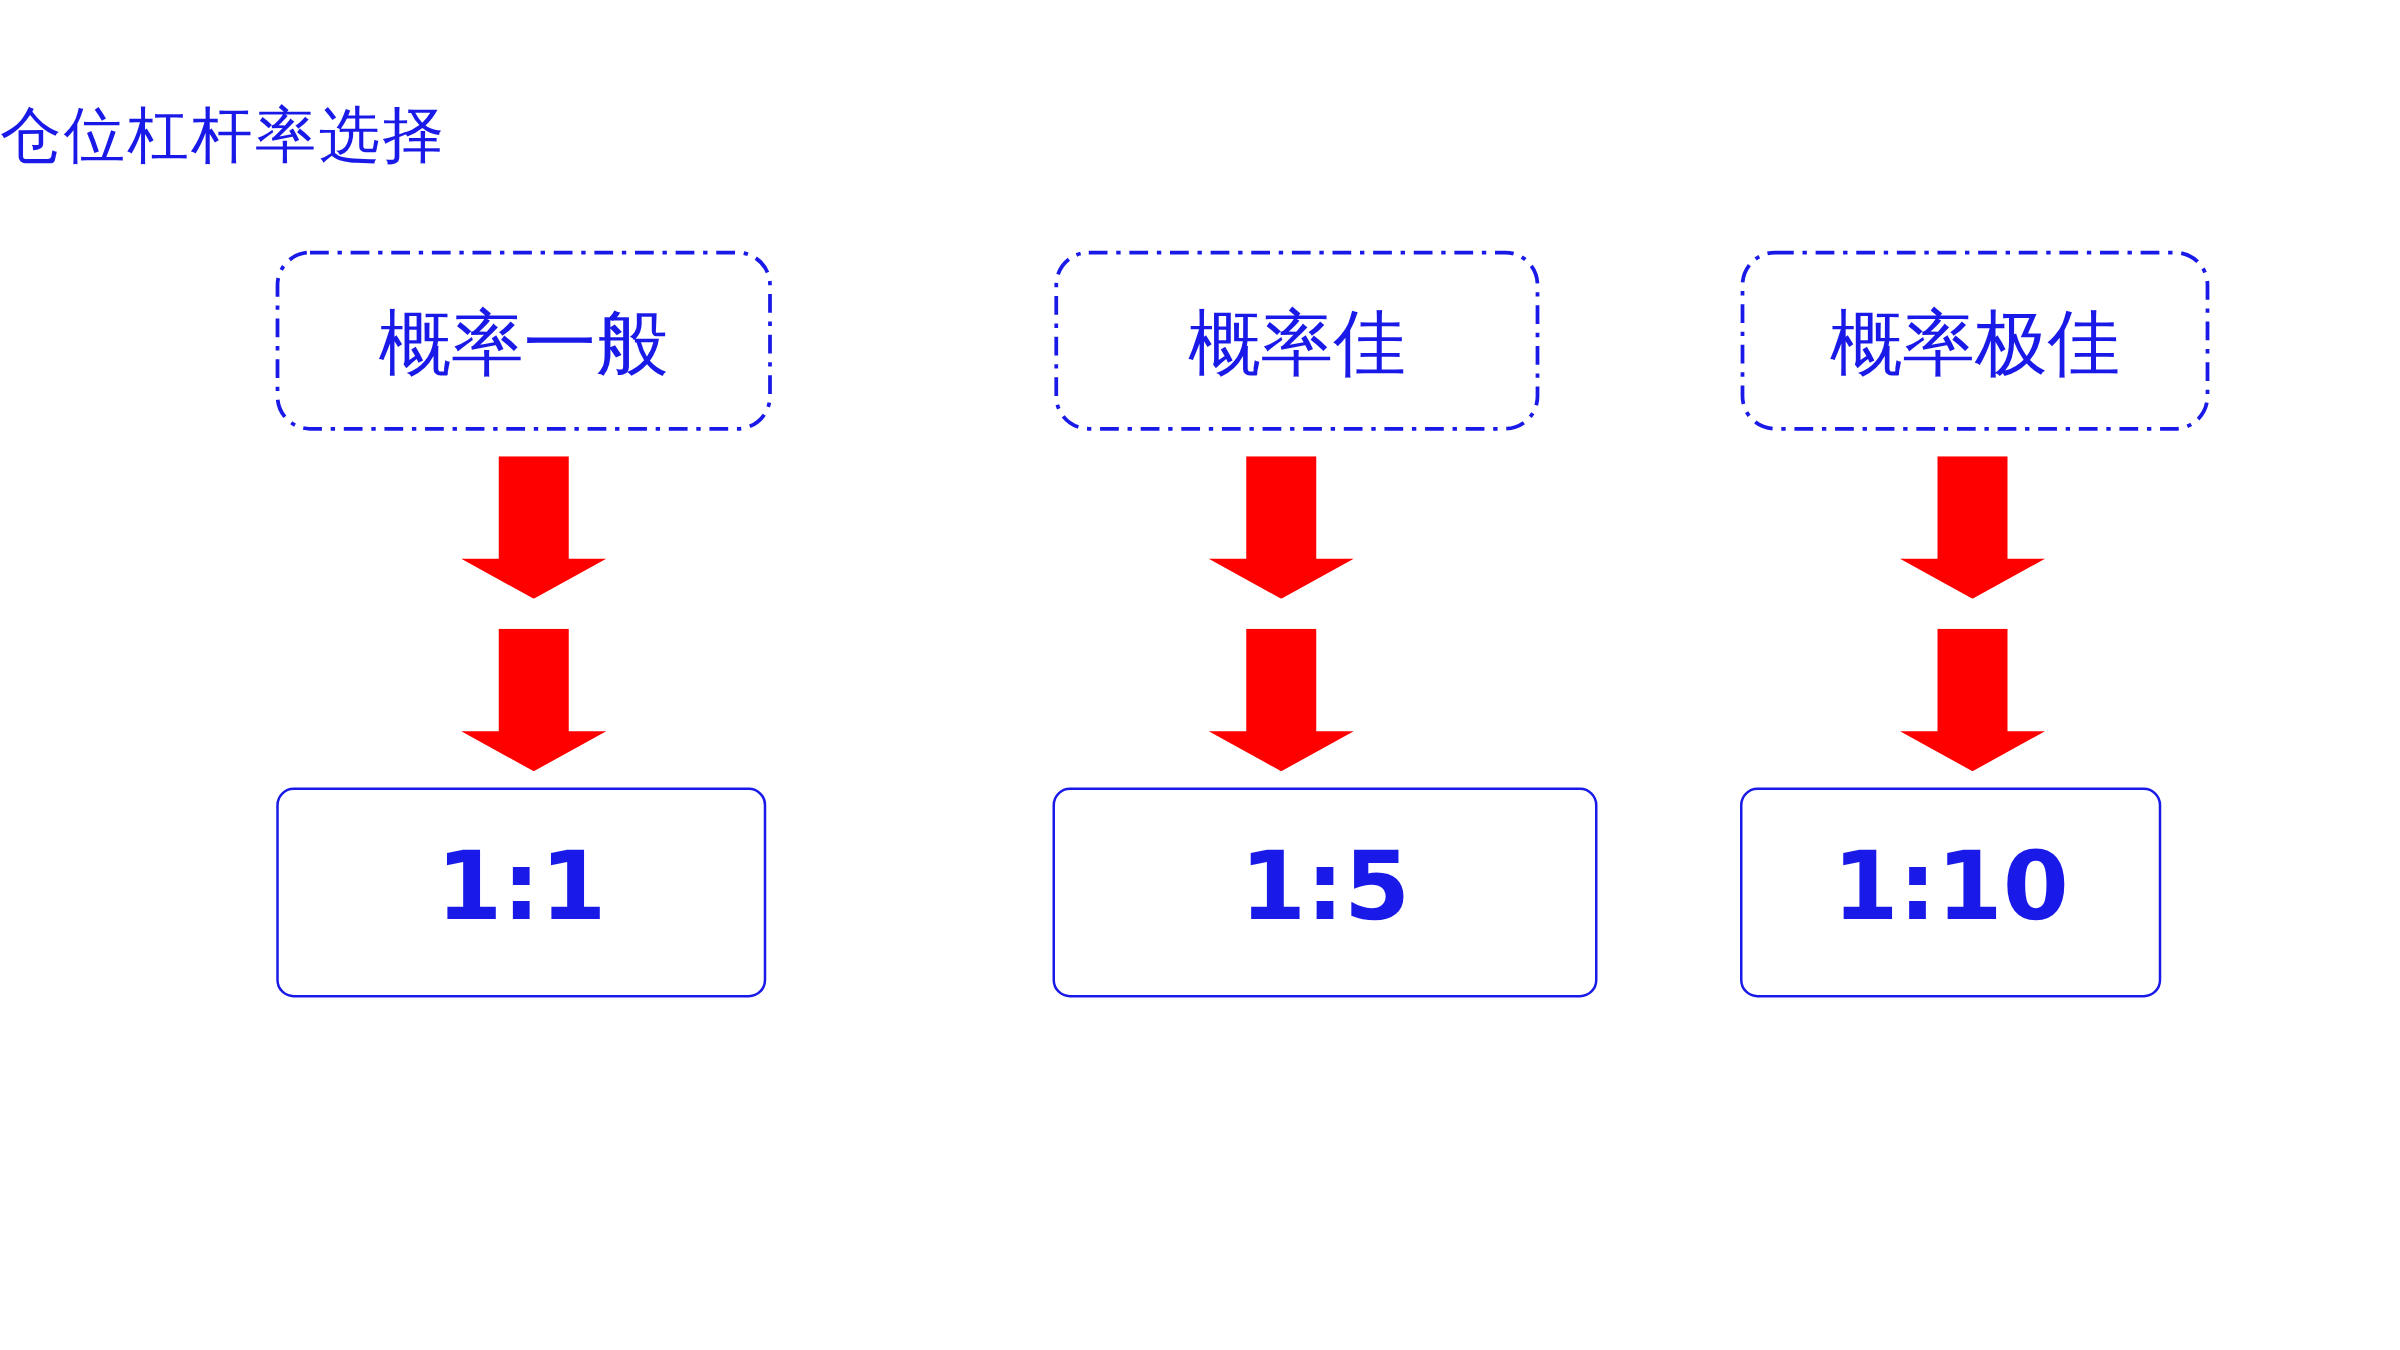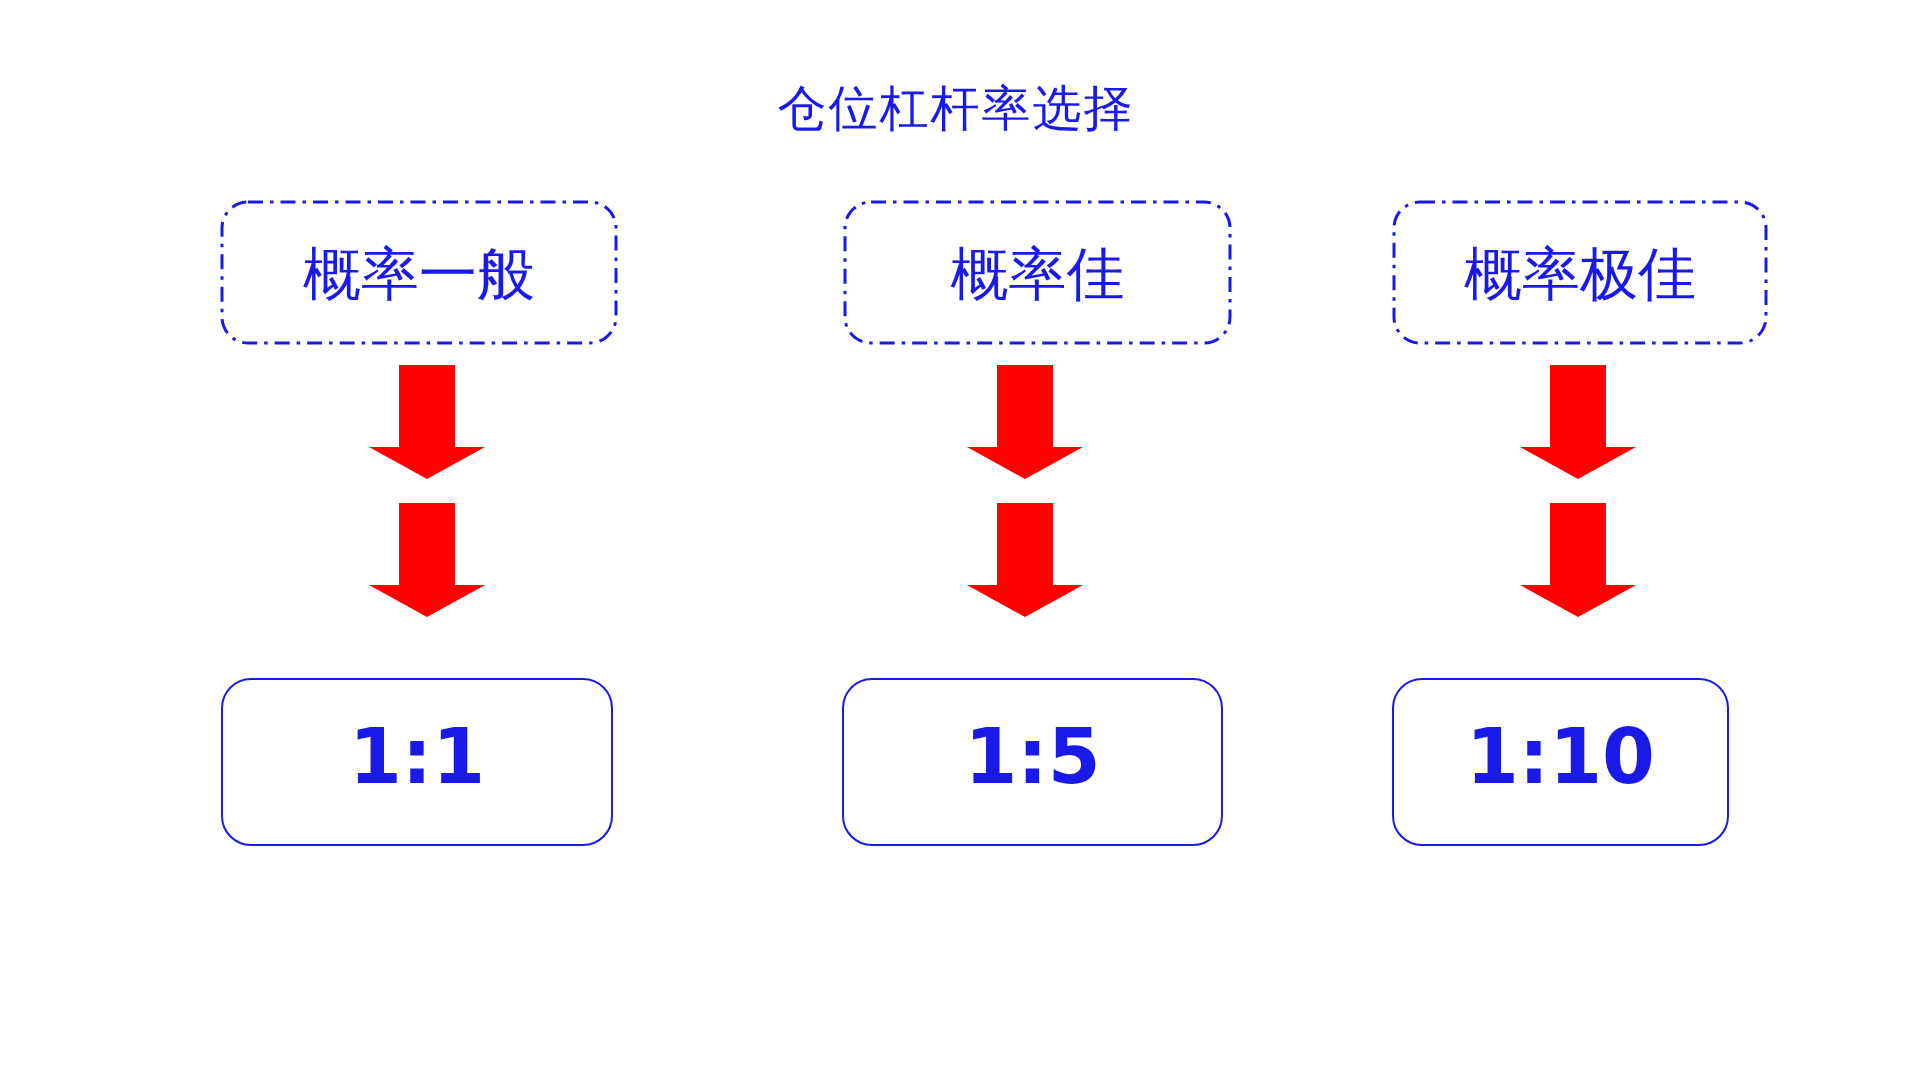--- a/index.html
+++ b/index.html
@@ -17,21 +17,21 @@
     height: 1080px;
     background: var(--background);
     overflow: hidden;
   }
 
   .diagram-title {
     position: absolute;
     left: 0;
     top: 76px;
     width: 1912px;
-    text-align: center;
+    text-align: left;
     color: var(--blue);
     font-family: Liberation Sans, sans-serif;
     font-size: 49px;
     font-weight: 400;
     letter-spacing: 2px;
   }
 
   
   .prob-box {
     position: absolute;
@@ -80,44 +80,43 @@
   .down-arrow svg { display: block; width: 100%; height: 100%; }
   .row-arrow-1 { top: 365px; }
   .row-arrow-2 { top: 503px; }
 
   
   .ratio-box {
     position: absolute;
     top: 630px;
     height: 168px;
     border: 2.5px solid var(--blue);
-    border-radius: 30px;
+    border-radius: 14px;
     background: var(--background);
     display: flex;
     align-items: center;
     justify-content: center;
-    margin-top: 48px;
   }
   .ratio-label {
     font-family: "DejaVu Sans", "Liberation Sans", sans-serif;
     font-weight: 700;
     font-size: 76px;
     line-height: 1;
     color: var(--blue);
     padding-bottom: 10px;
   }
 
   
   .col1 .prob-box  { left: 220px;  width: 398px; }
   .col1 .down-arrow{ left: 369px; }
   .col1 .ratio-box { left: 221px;  width: 392px; }
 
   .col2 .prob-box  { left: 843px;  width: 389px; }
   .col2 .down-arrow{ left: 967px; }
-  .col2 .ratio-box { left: 842px;  width: 381px; }
+  .col2 .ratio-box { left: 842px;  width: 436px; }
 
   .col3 .prob-box  { left: 1392px; width: 376px; }
   .col3 .down-arrow{ left: 1520px; }
   .col3 .ratio-box { left: 1392px; width: 337px; }
 </style>
 </head>
 <body>
 
 <div class="canvas">
 

